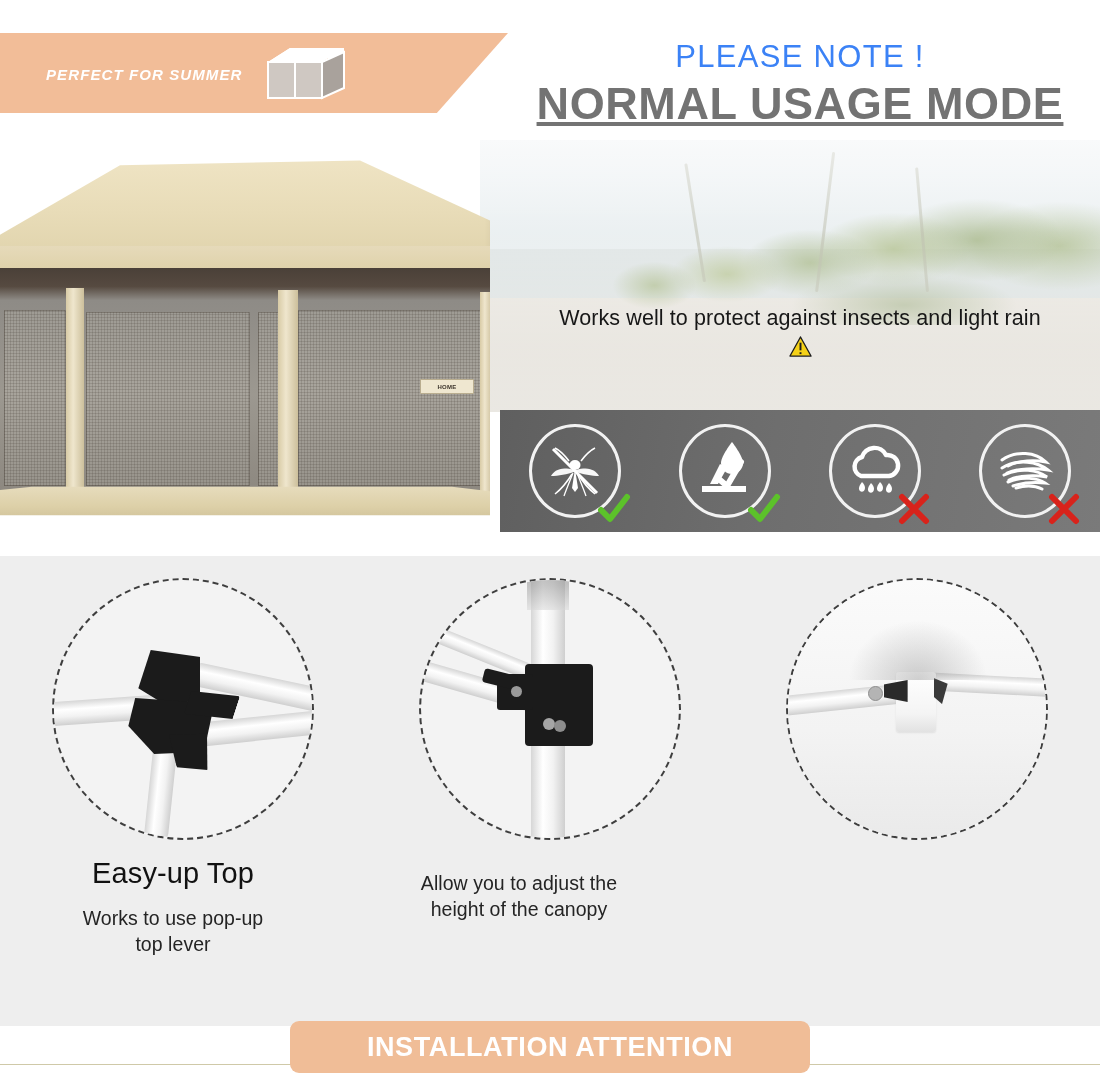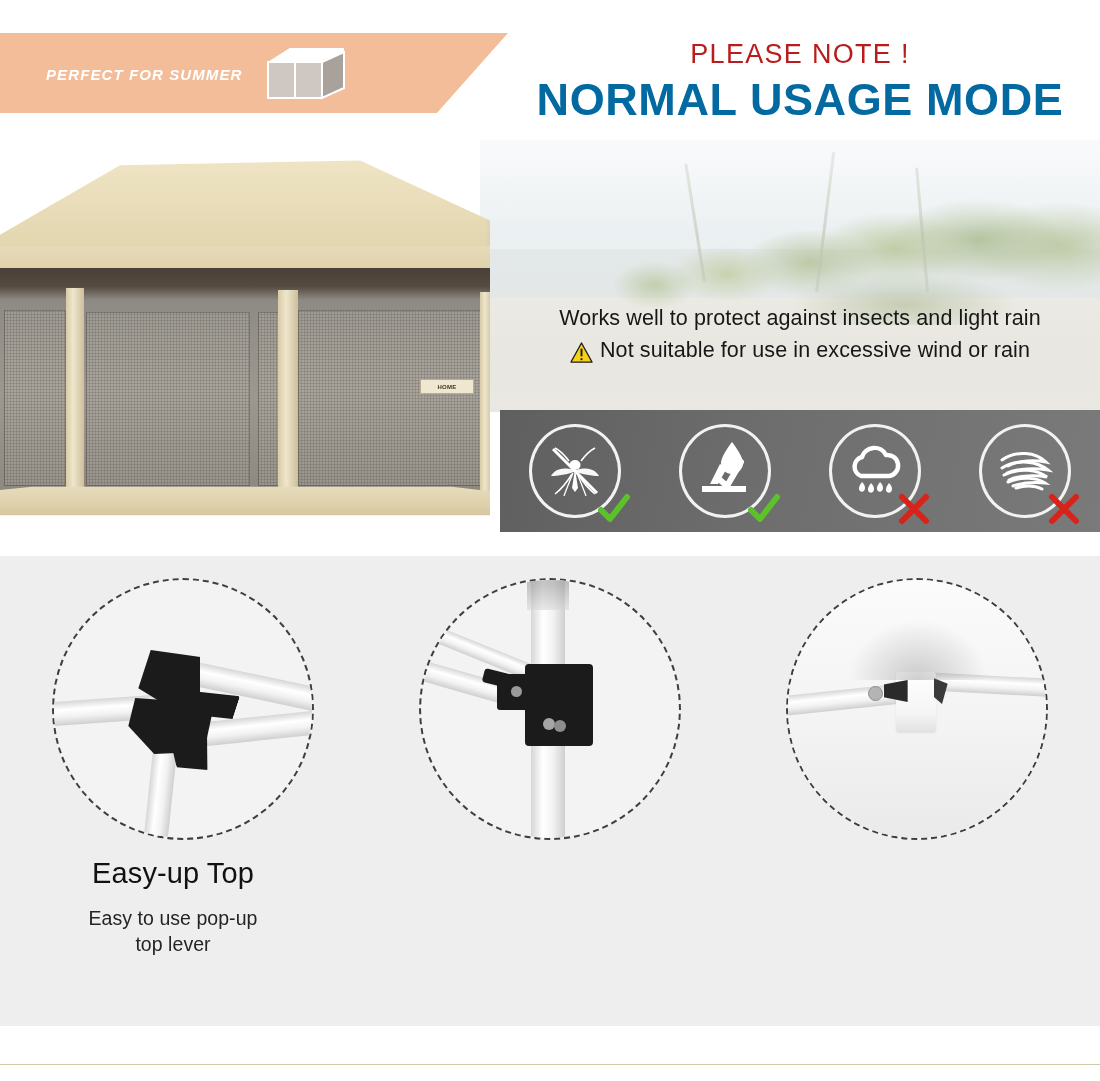--- a/index.html
+++ b/index.html
@@ -65,24 +65,24 @@
     color:#ffffff;font-size:15px;font-weight:bold;font-style:italic;letter-spacing:1.1px;margin-top:2px;
     align-self:center;
   }
   .ribbon-icon{position:relative;margin-left:18px;width:92px;height:62px;}
 
   
   .headline{
     position:absolute;left:500px;top:40px;width:600px;text-align:center;
   }
   .headline .please{
-    font-size:27px;color:#b91c1c;letter-spacing:1.3px;font-weight:400;line-height:1.1;
+    font-size:31px;color:#3b82f6;letter-spacing:1.3px;font-weight:400;line-height:1.1;
   }
   .headline .mode{
-    font-size:45px;color:#0369a1;letter-spacing:.6px;font-weight:bold;line-height:1.15;margin-top:4px;
+    font-size:45px;color:#737373;letter-spacing:.6px;font-weight:bold;line-height:1.15;margin-top:4px;text-decoration:underline;
   }
 
   
   .tent-photo{
     position:absolute;left:0px;top:150px;width:490px;height:390px;overflow:hidden;
   }
   .tent-canopy{
     position:absolute;left:-10px;top:8px;width:500px;height:120px;
     background:linear-gradient(180deg,#efe4c4 0%,#e8dcb8 45%,#ddd0a8 100%);
     clip-path:polygon(2% 64%, 26% 6%, 74% 2%, 100% 52%, 100% 96%, 0 96%);
@@ -255,21 +255,20 @@
         <span>Works well to protect against insects and light rain</span>
       </div>
       <div class="row">
         <span class="warn-tri">
           <svg viewBox="0 0 24 22" width="23" height="21" aria-hidden="true">
             <polygon points="12,1 23,21 1,21" fill="#F5D117" stroke="#1d1d1d" stroke-width="1.4" stroke-linejoin="round"></polygon>
             <rect x="11" y="7" width="2" height="8" fill="#1d1d1d"></rect>
             <rect x="11" y="17" width="2" height="2" fill="#1d1d1d"></rect>
           </svg>
         </span>
-        <span>Not suitable for use in excessive wind or rain</span>
       </div>
     </div>
 
     <div class="icon-strip">
 
       <div class="icon-cell">
         <div class="icon-ring"></div>
         <div class="icon-glyph">
           <svg viewBox="0 0 62 62" width="62" height="62" aria-hidden="true">
             <g fill="#ffffff" stroke="#ffffff">
@@ -403,27 +402,32 @@
             <div style="position:absolute;left:60px;top:40px;width:140px;height:60px;background:radial-gradient(ellipse at 50% 100%, rgba(120,120,120,.35) 0%, rgba(255,255,255,0) 70%);"></div>
           </div>
         </div>
       </div>
 
     </div>
 
     <div class="caption-row">
       <div class="cap-cell">
         <div class="cap-title">Easy-up Top</div>
-        <div class="cap-desc" style="white-space:pre-line;">Easy to use pop-up
+        <div class="cap-desc" style="white-space:pre-line;">Works to use pop-up
 top lever</div>
       </div>
       <div class="cap-cell">
+        <div class="cap-desc" style="white-space:pre-line;">Allow you to adjust the
+height of the canopy</div>
       </div>
       <div class="cap-cell" style="width:392px;">
       </div>
     </div>
 
   </div>
 
   <div class="bottom-white"></div>
   <div class="thin-rule"></div>
+  <div class="pill">
+    <span>INSTALLATION ATTENTION</span>
+  </div>
 
 </div>
 
 </body></html>

